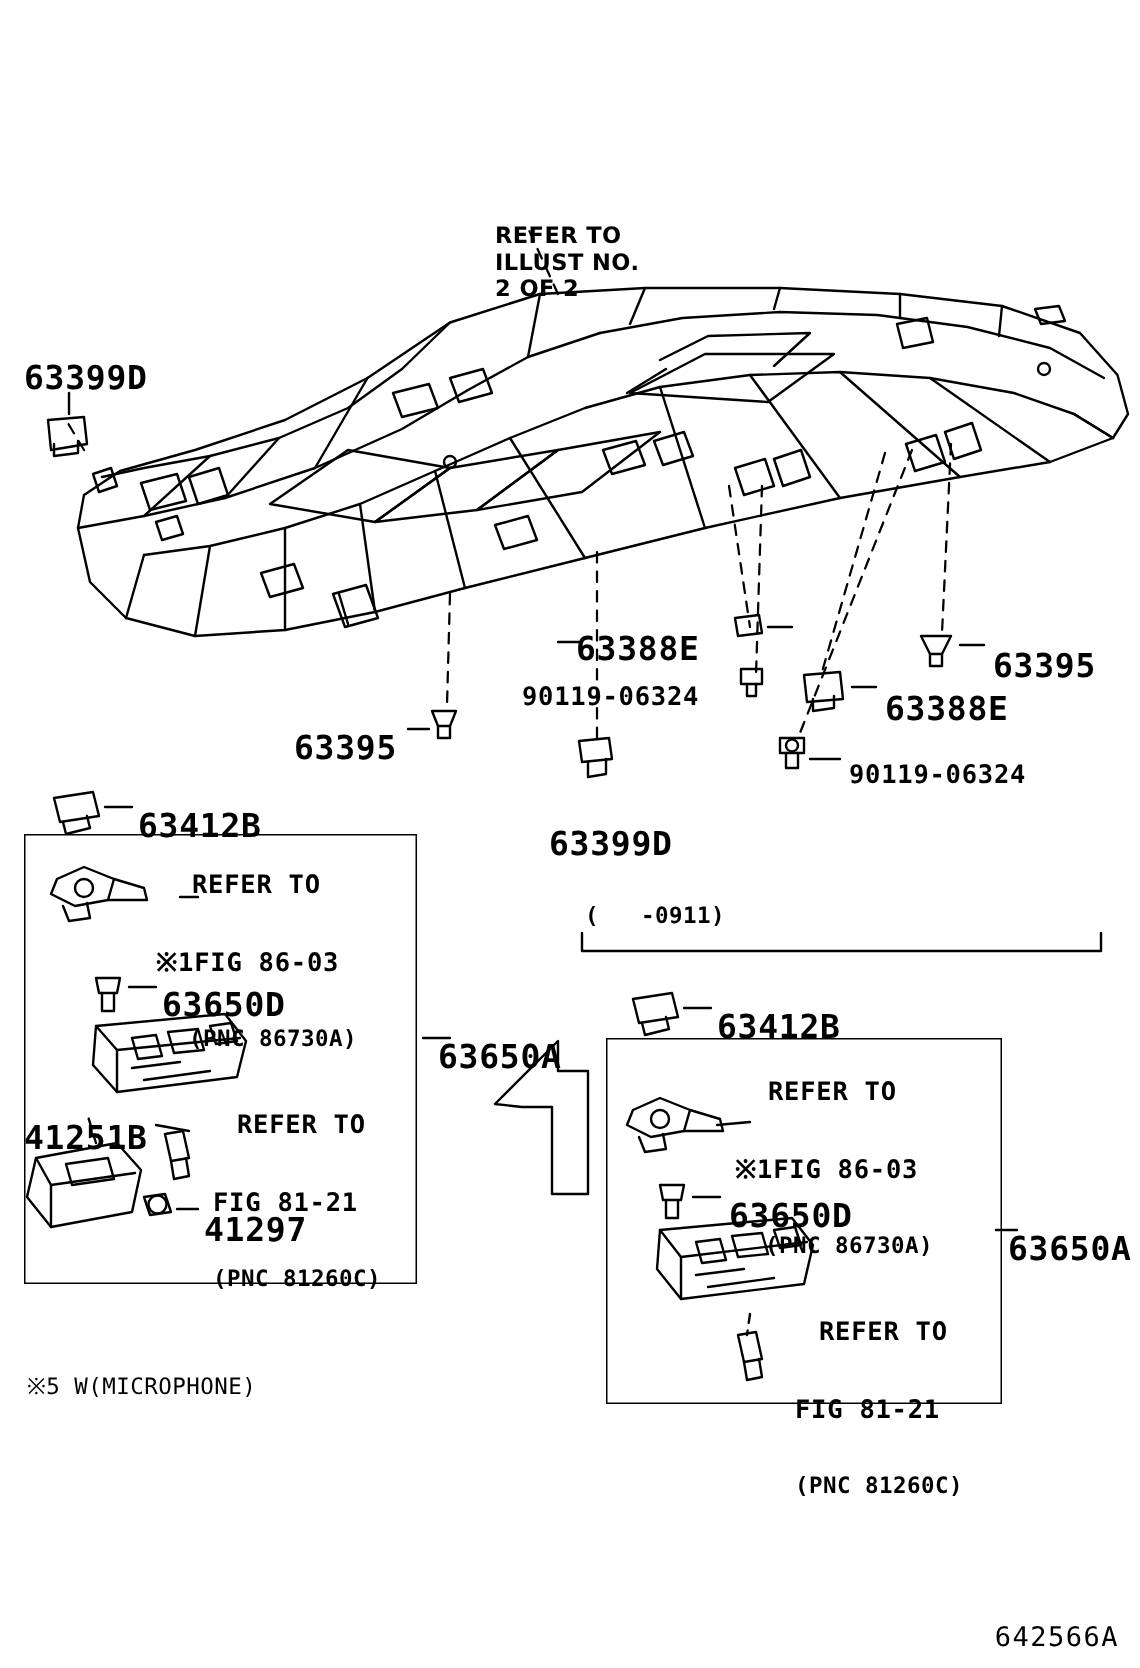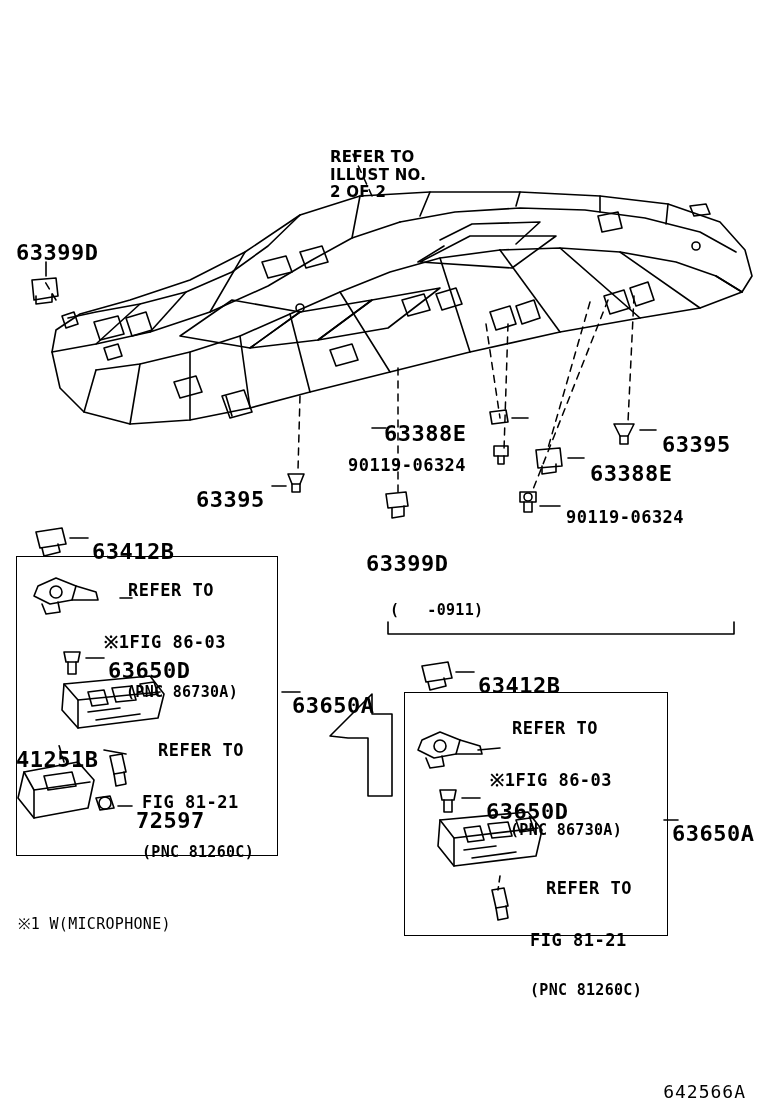--- a/index.html
+++ b/index.html
@@ -237,21 +237,21 @@
 <div class="lbl f18 b" style="left:590px;top:449px;">63388E</div>
 
 <div class="lbl f17 b" style="left:566px;top:495px;">90119-06324</div>
 
 <div class="lbl f18 b" style="left:92px;top:527px;">63412B</div>
 
 <div class="lbl f18 b" style="left:108px;top:646px;">63650D</div>
 
 <div class="lbl f18 b" style="left:16px;top:735px;">41251B</div>
 
-<div class="lbl f18 b" style="left:136px;top:796px;">72597</div>
+<div class="lbl f18 b" style="left:136px;top:796px;">41297</div>
 
 <div class="lbl f18 b" style="left:292px;top:681px;">63650A</div>
 
 <div class="lbl f18 b" style="left:478px;top:661px;">63412B</div>
 
 <div class="lbl f18 b" style="left:486px;top:787px;">63650D</div>
 
 <div class="lbl f18 b" style="left:672px;top:809px;">63650A</div>
 
 <div style="position:absolute;left:104px;top:568px;">
@@ -273,15 +273,15 @@
 </div>
 
 <div style="position:absolute;left:530px;top:866px;">
   <div class="lbl f17 b" style="position:relative;left:16px;top:0;">REFER TO</div>
   <div class="lbl f17 b" style="position:relative;left:0;top:20px;">FIG 81-21</div>
   <div class="lbl f15 b" style="position:relative;left:0;top:40px;">(PNC 81260C)</div>
 </div>
 
 <div class="lbl f15 b" style="left:390px;top:590px;">(   -0911)</div>
 
-<div class="lbl f15" style="left:18px;top:904px;">※1 W(MICROPHONE)</div>
+<div class="lbl f15" style="left:18px;top:904px;">※5 W(MICROPHONE)</div>
 
 <div class="lbl f14 watermark">642566A</div>
 
 </body></html>

